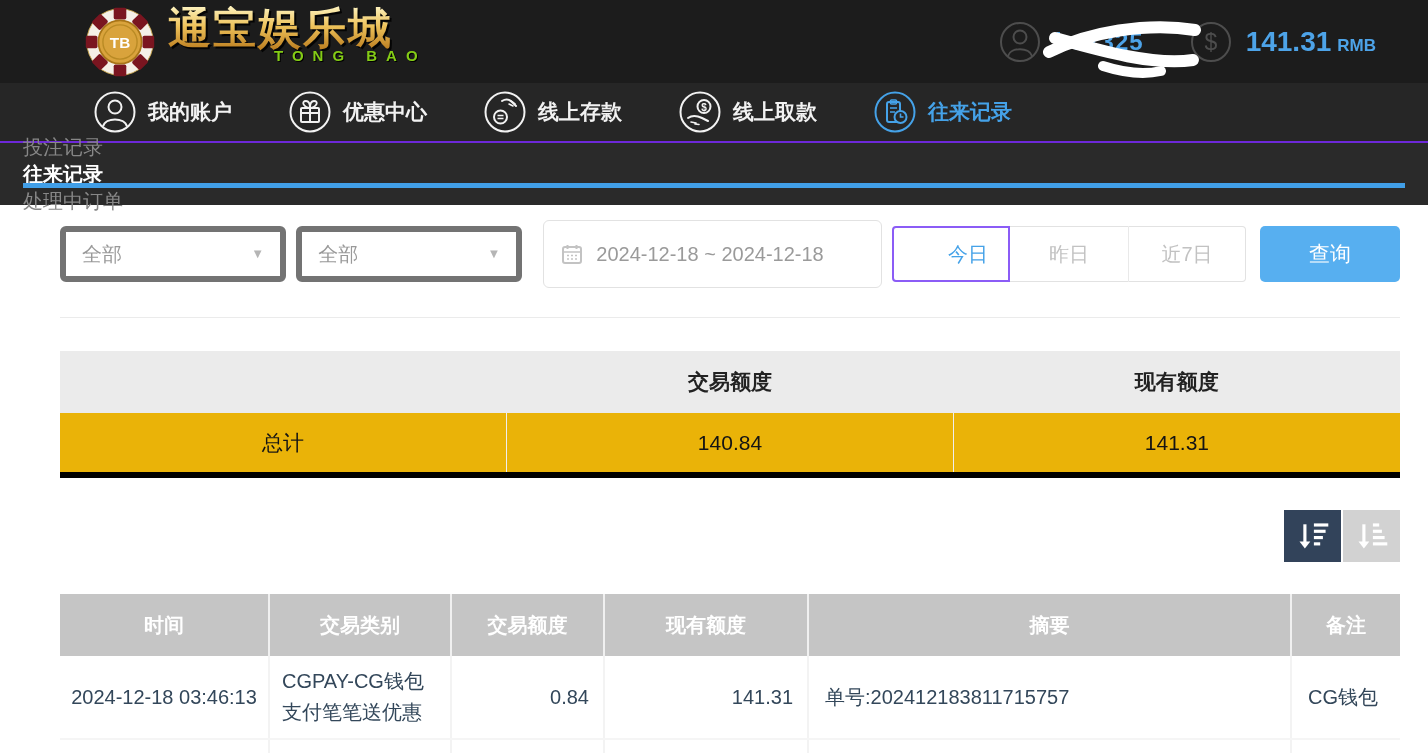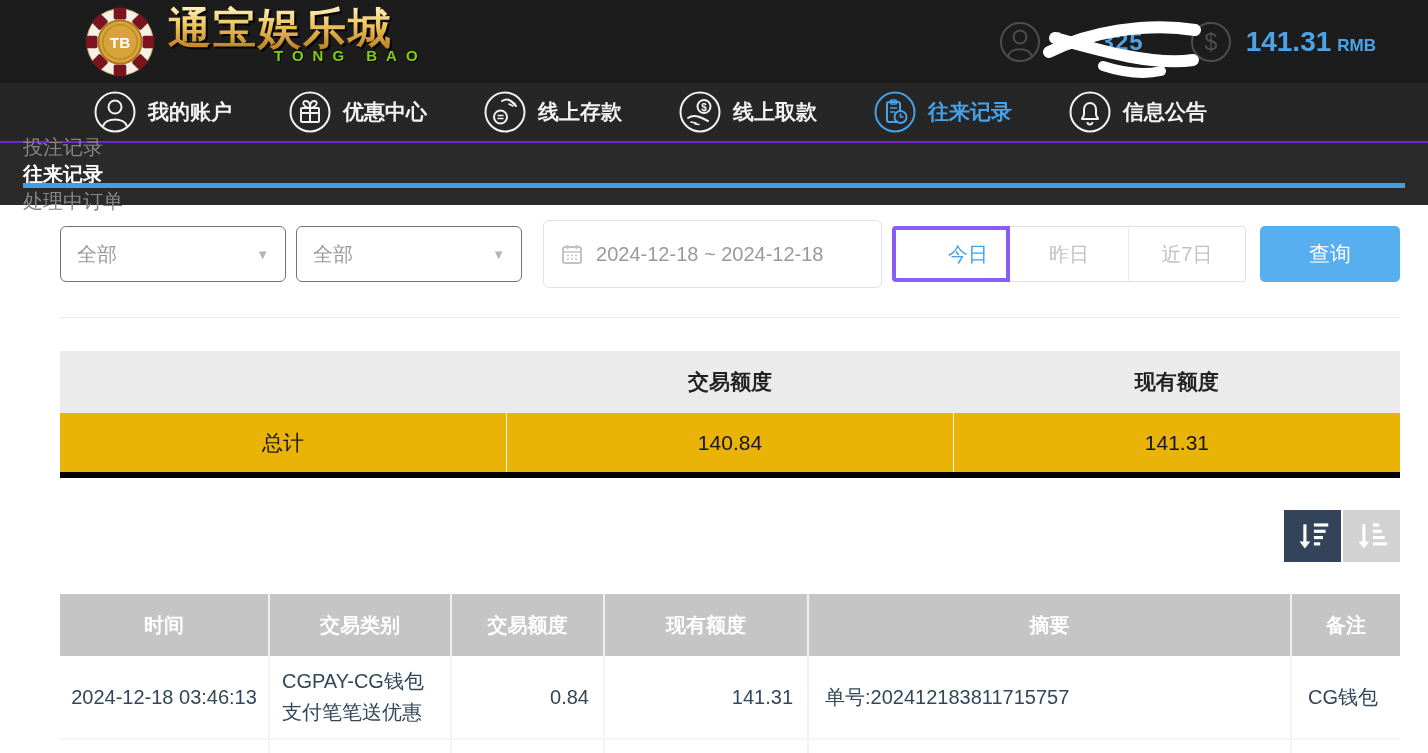--- a/index.html
+++ b/index.html
@@ -36,32 +36,32 @@
   .subnav { height:62px; background:#2a2a2a; display:flex; justify-content:center;flex-direction:column; }
   .tab { position:relative; display:flex; align-items:center; padding:0 23px;
     font-size:20px; color:#878787; cursor:pointer; }
   .tab.active { color:#fff; font-weight:bold; }
   .tab.active::after { content:''; position:absolute; left:23px; right:23px; bottom:0;
     height:5px; background:#419fe8; }
 
   
   .content { padding:15px 28px 0 60px; }
   .filter-row { display:flex; align-items:center; }
-  .dropdown { width:230px; height:56px; border:1px solid #737373; border-radius:6px;
+  .dropdown { width:230px; height:56px; border:6px solid #737373; border-radius:6px;
     background:#fff; display:flex; align-items:center; justify-content:space-between;
-    padding:4px 16px; color:#999; font-size:20px; cursor:pointer; }
+    padding:4px 16px; color:#999; font-size:20px; cursor:pointer;font-family:Liberation Serif, serif; }
   .dd-arrow { color:#b5b5b5; font-size:13px; }
   .dd1 { margin-right:10px; } .dd2 { margin-right:21px; }
   .datebox { width:345px; height:68px; border:1px solid #e2e2e2; border-radius:6px;
     display:flex; align-items:center; gap:13px; padding:0 17px; color:#9a9a9a;
     font-size:20px; margin-right:10px; cursor:pointer; }
   .range-group { display:flex; }
   .range-btn { width:118px; height:56px; display:flex; align-items:center; justify-content:center;
     font-size:20px; cursor:pointer; background:#fff; }
-  .range-today { color:#45a2e8; border:4px solid #8b5cf6; border-radius:4px 0 0 4px;padding-left:34px; }
+  .range-today { color:#45a2e8; border:2px solid #8b5cf6; border-radius:4px 0 0 4px;padding-left:34px; }
   .range-mid { color:#c2c2c2; border-top:1px solid #e2e2e2; border-bottom:1px solid #e2e2e2; }
   .range-last { color:#c2c2c2; border:1px solid #e2e2e2; border-left:1px solid #e9e9e9;
     border-radius:0 4px 4px 0; }
   .search-btn { margin-left:14px; width:143px; height:56px; background:#57aff0; color:#fff;
     font-size:21px; border:none; border-radius:5px; display:flex; align-items:center;
     justify-content:center; cursor:pointer; }
 
   .divider { margin-top:29px; border-top:1px solid #ebebeb; }
 
   
@@ -190,28 +190,20 @@
     <svg width="42" height="42" viewBox="0 0 42 42">
       <circle cx="21" cy="21" r="19.5" fill="none" stroke="currentColor" stroke-width="2"></circle>
       <rect x="13" y="11" width="13" height="20" rx="2" fill="none" stroke="currentColor" stroke-width="2"></rect>
       <rect x="16.5" y="9" width="6" height="4" rx="1" fill="none" stroke="currentColor" stroke-width="1.6"></rect>
       <path d="M16 17 h7 M16 21 h5" stroke="currentColor" stroke-width="1.6"></path>
       <circle cx="26.5" cy="26" r="6" fill="#262626" stroke="currentColor" stroke-width="2"></circle>
       <path d="M26.5 22.5 v3.5 h3" fill="none" stroke="currentColor" stroke-width="1.6"></path>
     </svg>
     <span>往来记录</span>
   </div>
-  <div class="nav-item">
-    <svg width="42" height="42" viewBox="0 0 42 42">
-      <circle cx="21" cy="21" r="19.5" fill="none" stroke="currentColor" stroke-width="2"></circle>
-      <path d="M13 28 c0-2 2-2 2-5 v-4 c0-4 2.5-7 6-7 s6 3 6 7 v4 c0 3 2 3 2 5 z" fill="none" stroke="currentColor" stroke-width="2" stroke-linejoin="round"></path>
-      <path d="M18.5 31 a2.5 2.5 0 0 0 5 0" fill="none" stroke="currentColor" stroke-width="2"></path>
-    </svg>
-    <span>信息公告</span>
-  </div>
 </div>
 
 <div class="subnav">
   <div class="tab">投注记录</div>
   <div class="tab active">往来记录</div>
   <div class="tab">处理中订单</div>
 </div>
 
 <div class="content">
 

